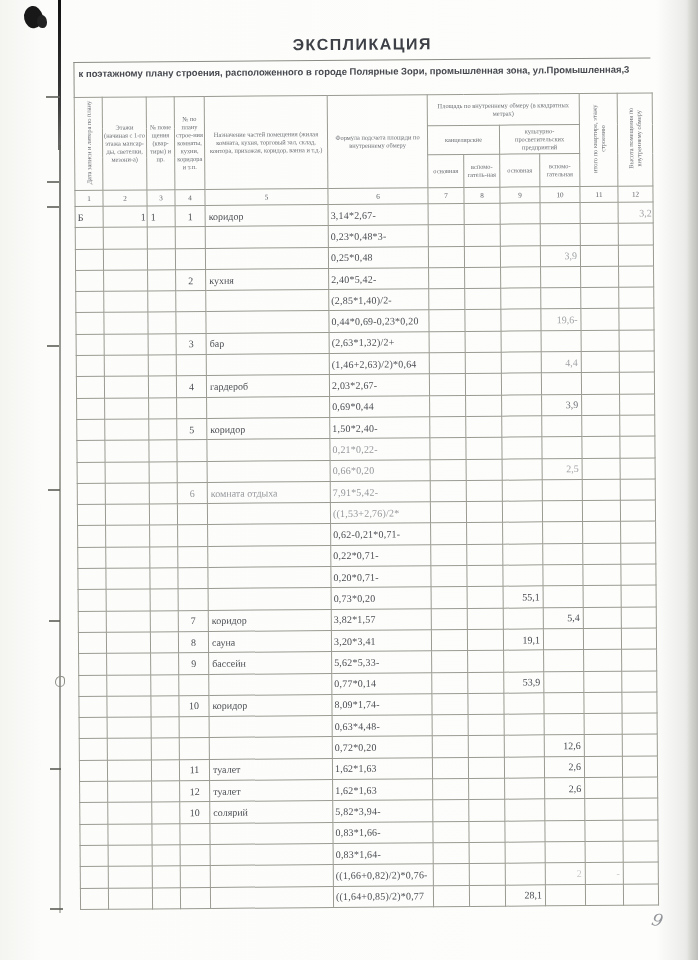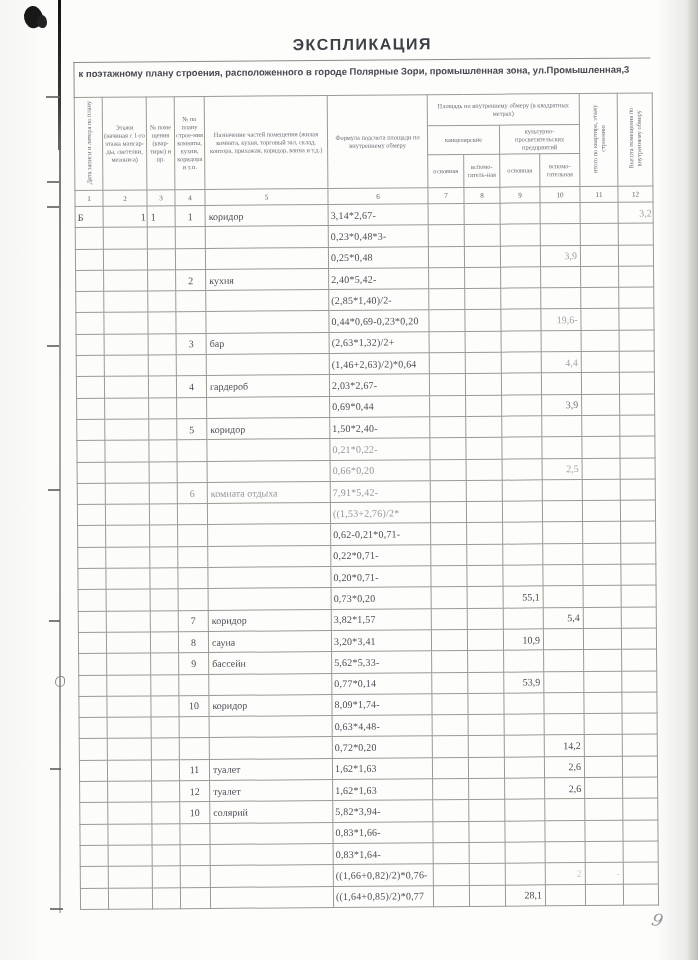--- a/index.html
+++ b/index.html
@@ -409,21 +409,21 @@
           </tr>
           <tr>
             <td class="c1"></td>
             <td class="c2"></td>
             <td class="c3"></td>
             <td class="c4">8</td>
             <td class="c5">сауна</td>
             <td class="c6">3,20*3,41</td>
             <td class="c7"></td>
             <td class="c8"></td>
-            <td class="c9 t-dark">10,9</td>
+            <td class="c9 t-dark">19,1</td>
             <td class="c10"></td>
             <td class="c11"></td>
             <td class="c12"></td>
           </tr>
           <tr>
             <td class="c1"></td>
             <td class="c2"></td>
             <td class="c3"></td>
             <td class="c4">9</td>
             <td class="c5">бассейн</td>
@@ -480,21 +480,21 @@
           <tr>
             <td class="c1"></td>
             <td class="c2"></td>
             <td class="c3"></td>
             <td class="c4"></td>
             <td class="c5"></td>
             <td class="c6">0,72*0,20</td>
             <td class="c7"></td>
             <td class="c8"></td>
             <td class="c9"></td>
-            <td class="c10 t-dark">14,2</td>
+            <td class="c10 t-dark">12,6</td>
             <td class="c11"></td>
             <td class="c12"></td>
           </tr>
           <tr>
             <td class="c1"></td>
             <td class="c2"></td>
             <td class="c3"></td>
             <td class="c4">11</td>
             <td class="c5">туалет</td>
             <td class="c6">1,62*1,63</td>

